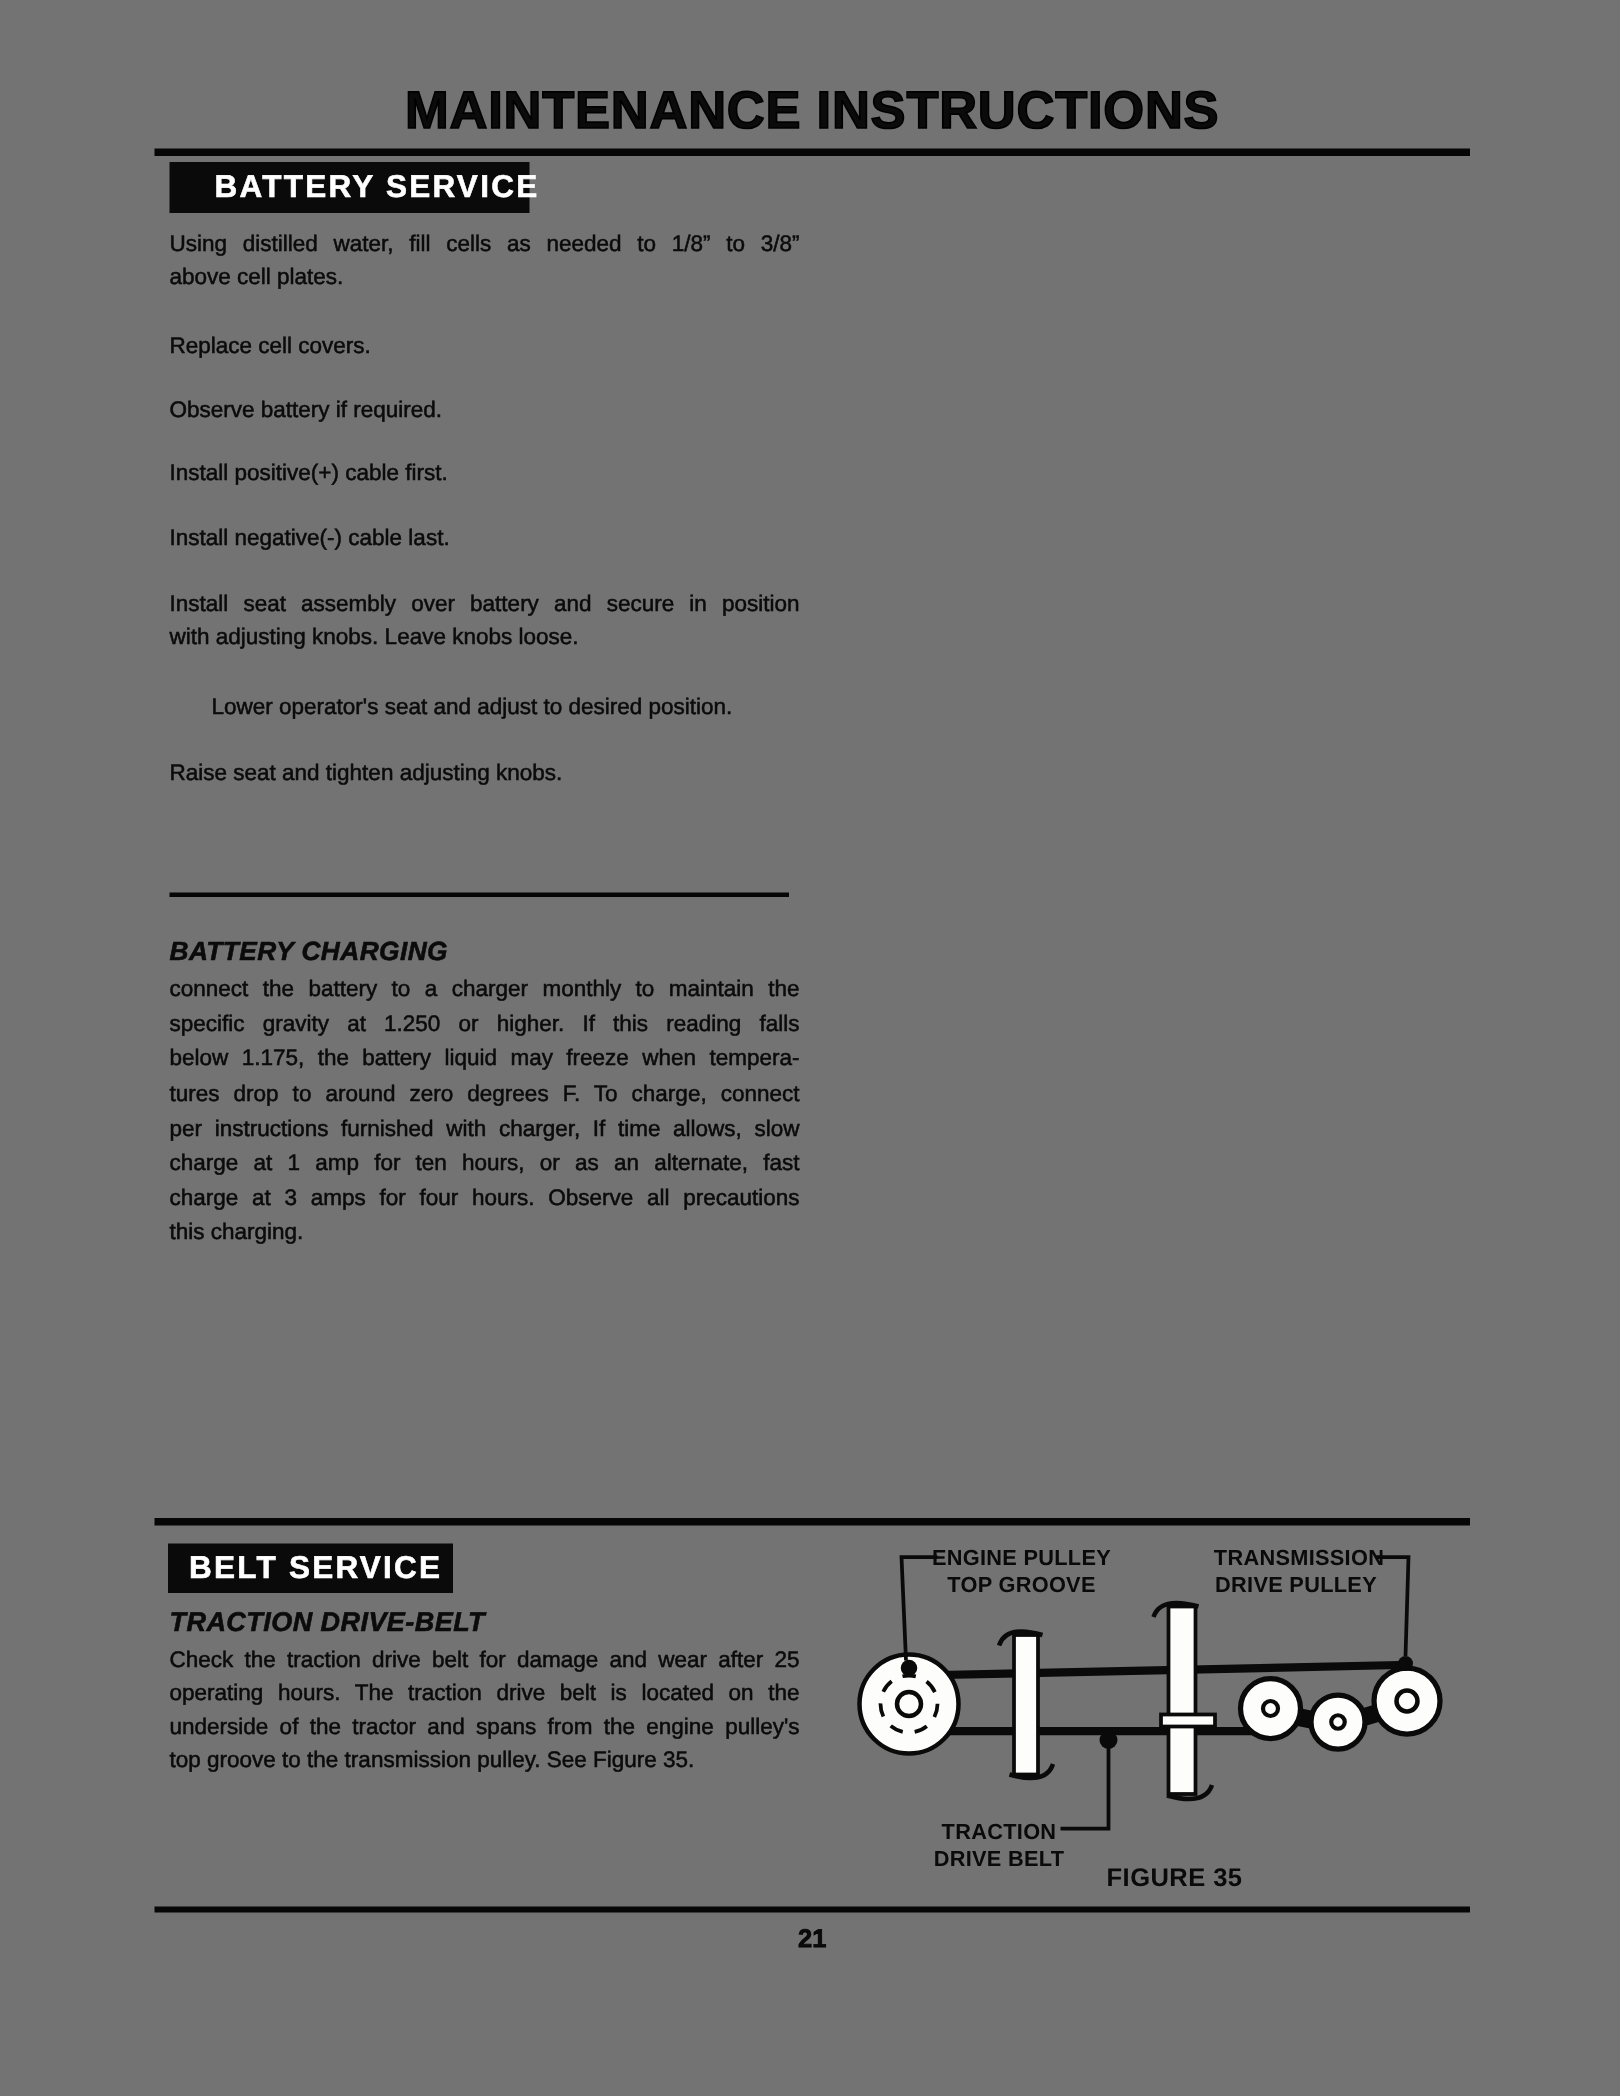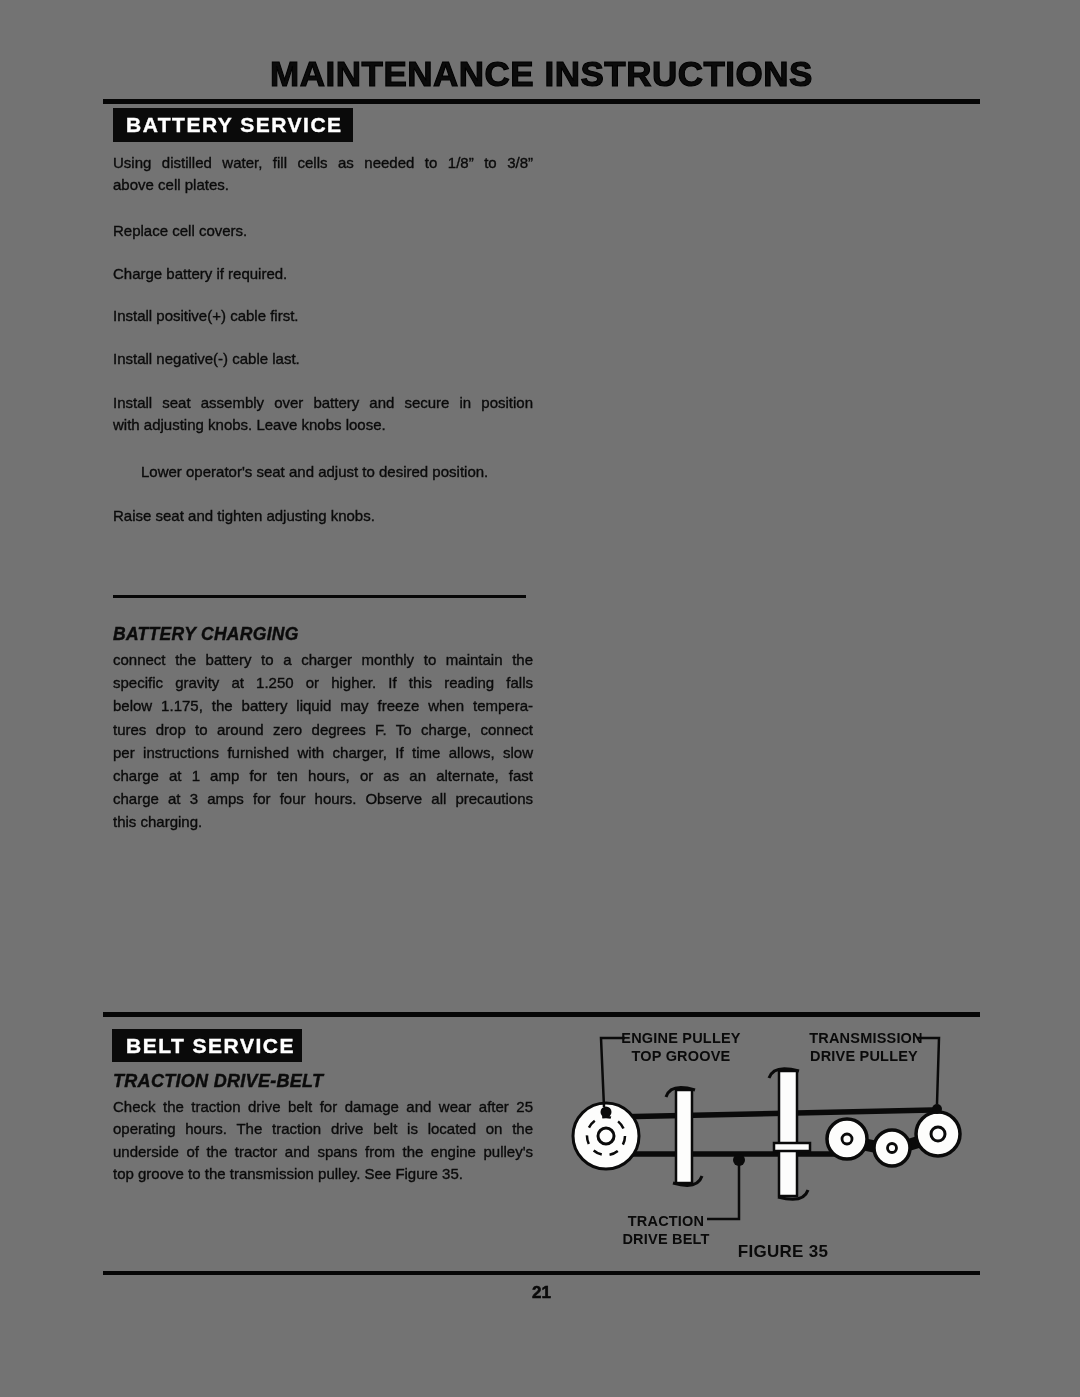--- a/index.html
+++ b/index.html
@@ -19,21 +19,21 @@
   .rule-belt{left:103px;top:1012px;width:877px;height:5px;}
   .rule-bottom{left:103px;top:1271px;width:877px;height:4px;}
   .rule-div{left:113px;top:595px;width:413px;height:3px;}
   
   .blackbox{
     background:#0a0a0a;color:#ffffff;font-weight:bold;font-size:21px;
     letter-spacing:1.5px;white-space:nowrap;
     display:flex;align-items:center;
     -webkit-text-stroke:0.4px #fff;
   }
-  .bs-box{left:113px;top:108px;width:240px;height:34px;padding-left:13px;box-sizing:border-box;}
+  .bs-box{left:113px;top:108px;width:240px;height:34px;padding-left:30px;box-sizing:border-box;}
   .belt-box{left:112px;top:1029px;width:190px;height:33px;padding-left:14px;box-sizing:border-box;}
   
   .body-text{
     font-size:15px;line-height:21.5px;width:420px;left:113px;
     -webkit-text-stroke:0.35px #0b0b0b;
   }
   .tline{white-space:nowrap;}
   .justify .jl{text-align:justify;text-align-last:justify;-moz-text-align-last:justify;text-justify:inter-word;}
   .p1{top:152px;} .p2{top:220px;} .p3{top:263px;} .p4{top:305px;}
   .p5{top:348px;} .p6{top:392px;} .p7{top:461px;margin-left:28px;} .p8{top:505px;}
@@ -66,21 +66,21 @@
 
   <div class="abs blackbox bs-box">
     <span>BATTERY SERVICE</span>
   </div>
 
   <div class="abs body-text p1 justify">
       <div class="tline jl">Using distilled water, fill cells as needed to 1/8” to 3/8”</div>
       <div class="tline">above cell plates.</div>
     </div>
   <div class="abs body-text p2">Replace cell covers.</div>
-  <div class="abs body-text p3">Charge battery if required.</div>
+  <div class="abs body-text p3">Observe battery if required.</div>
   <div class="abs body-text p4">Install positive(+) cable first.</div>
   <div class="abs body-text p5">Install negative(-) cable last.</div>
   <div class="abs body-text p6 justify">
       <div class="tline jl">Install seat assembly over battery and secure in position</div>
       <div class="tline">with adjusting knobs. Leave knobs loose.</div>
     </div>
   <div class="abs body-text p7">Lower operator's seat and adjust to desired position.</div>
   <div class="abs body-text p8">Raise seat and tighten adjusting knobs.</div>
 
   <div class="abs rule rule-div"></div>

